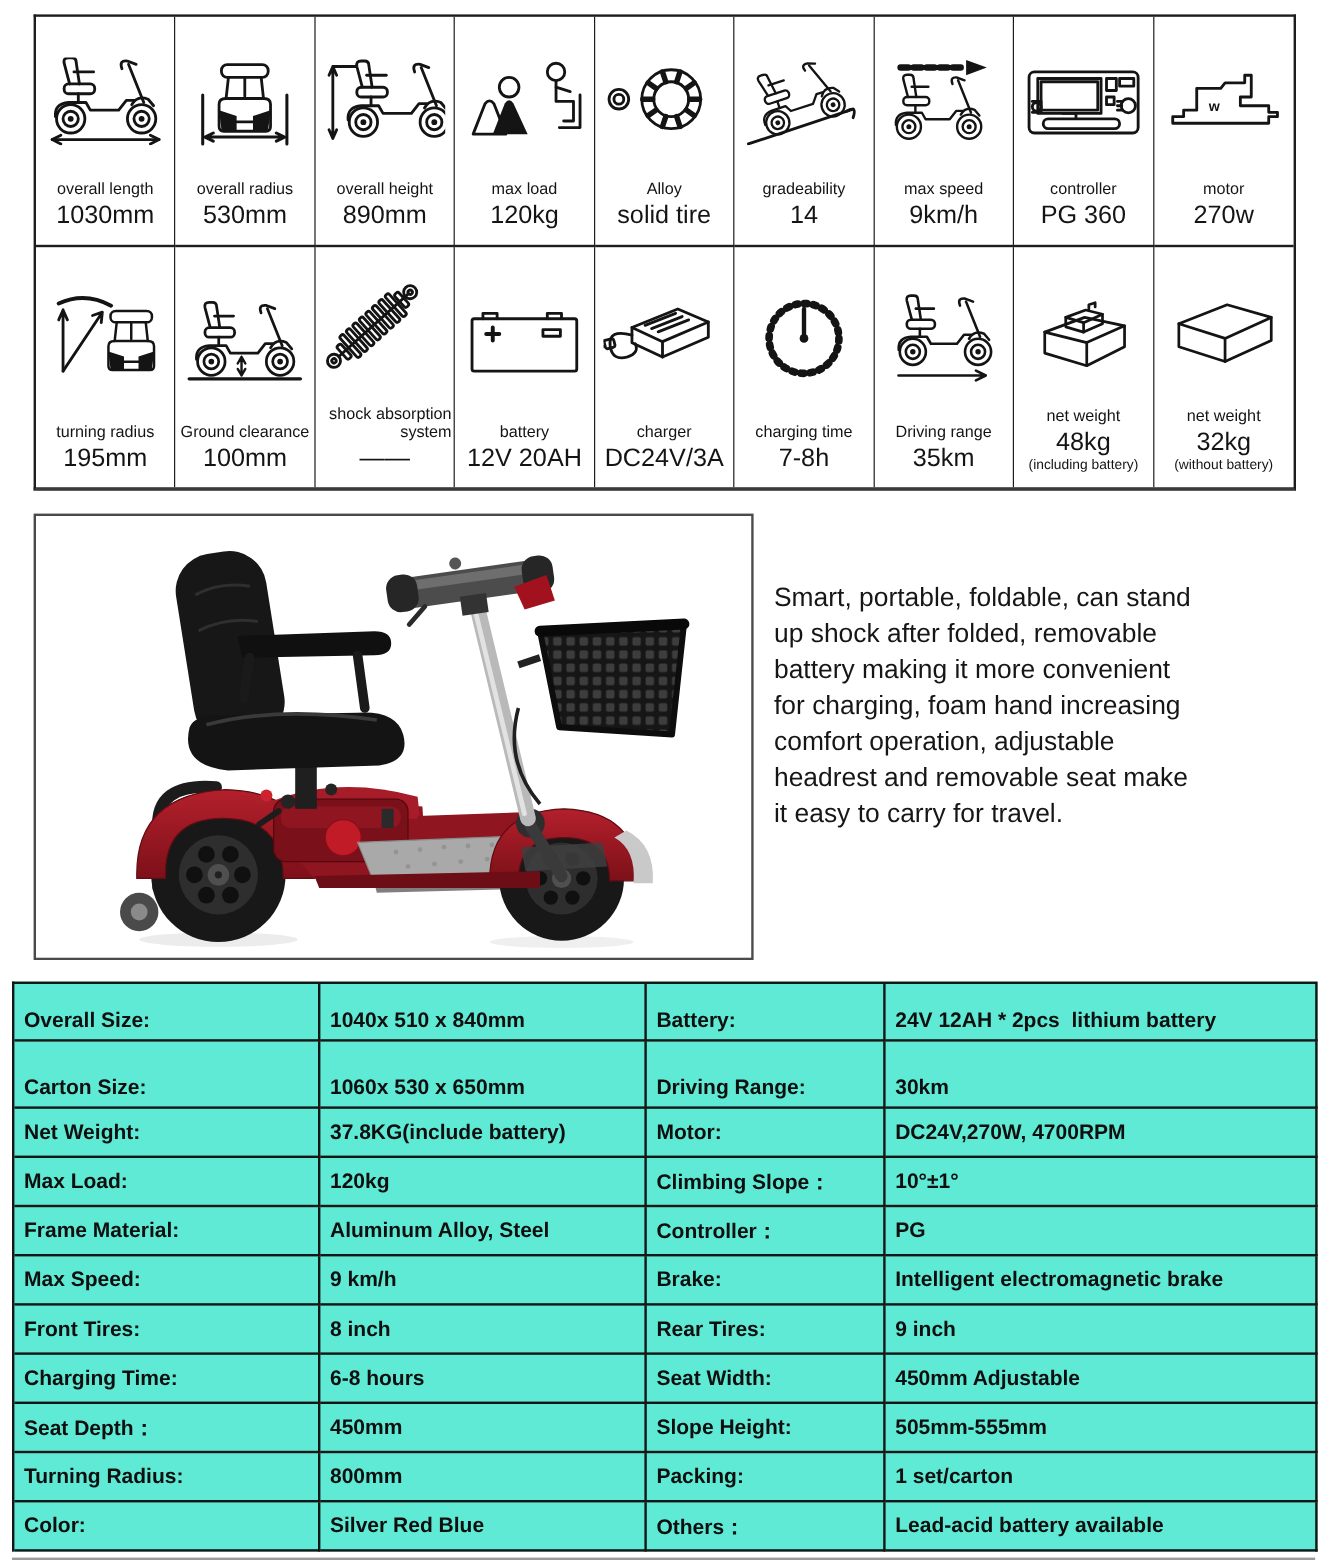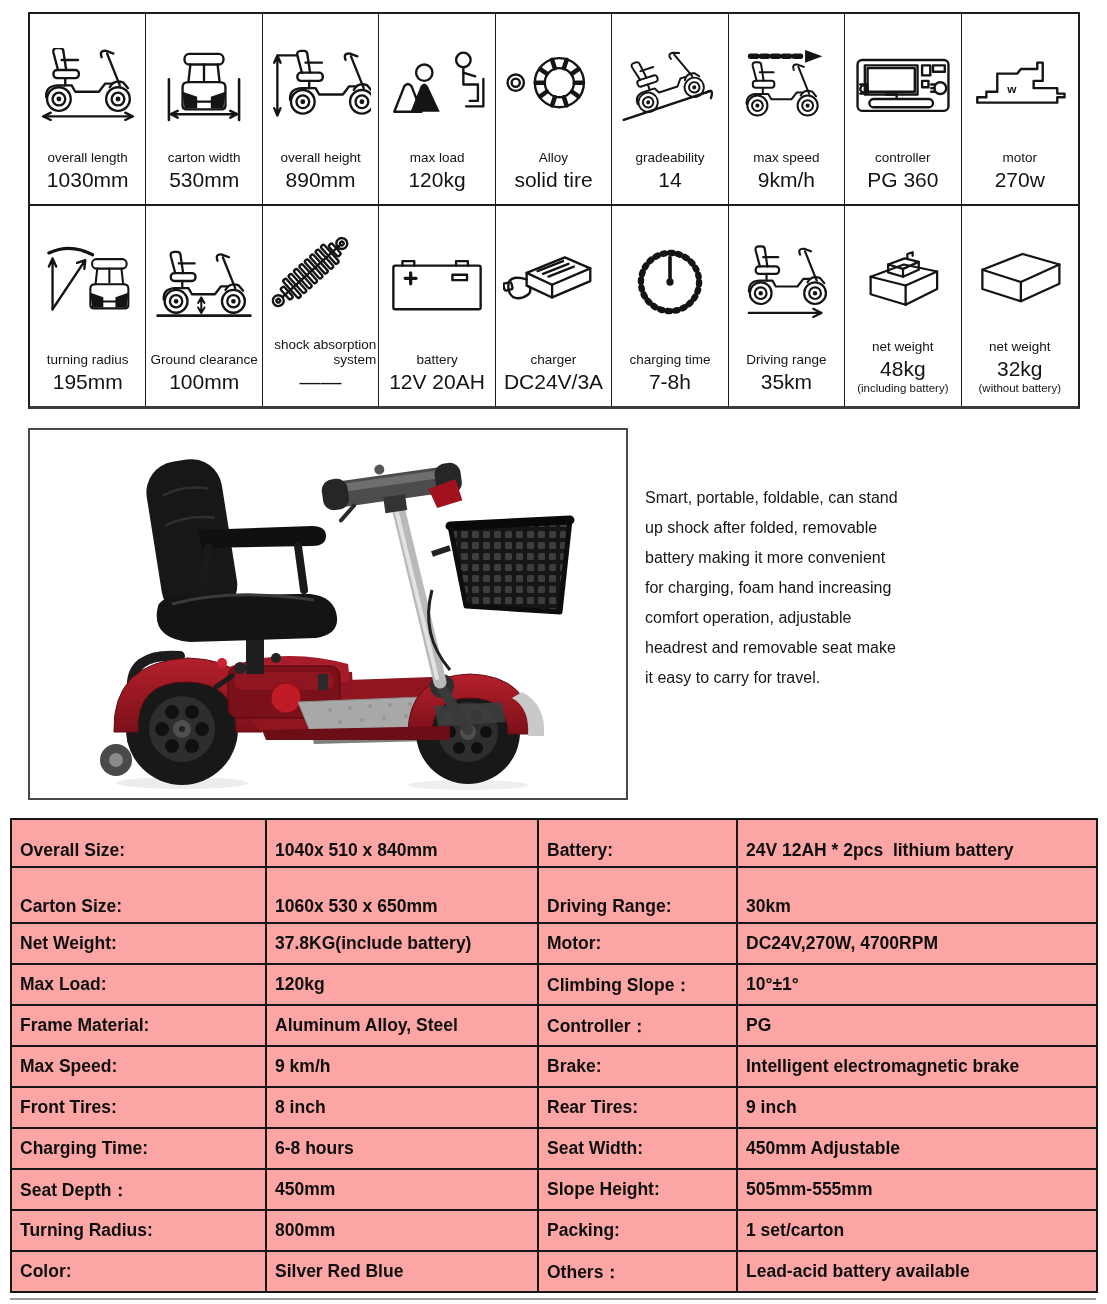--- a/index.html
+++ b/index.html
@@ -19,28 +19,28 @@
   .g-label{font-size:13.5px;line-height:1.12;text-align:right;color:#141414;}
   .g-value{font-size:21px;margin-top:3px;text-align:left;color:#141414;}
   .g-note{font-size:11.5px;margin-top:1px;text-align:center;color:#141414;}
   .ic{stroke:#141414;fill:none;stroke-width:2.6;stroke-linecap:round;stroke-linejoin:round;}
 
   
   .photo-frame{position:absolute;left:28px;top:428px;width:600px;height:372px;
                border:2px solid #4a4a4a;box-sizing:border-box;background:#fff;}
   .photo-frame svg{display:block;width:100%;height:100%;}
   .description{position:absolute;left:645px;top:483px;width:460px;
-               font-size:16px;line-height:30px;color:#161616;}
+               font-size:22px;line-height:30px;color:#161616;}
   .description div{white-space:nowrap;}
 
   
   .spec-table{position:absolute;left:10px;top:818px;width:1086px;
               display:grid;grid-template-columns:255px 272px 199px 360px;
               grid-template-rows:48px 56px repeat(9,41px);
-              border-top:2px solid #161616;border-left:2px solid #161616;background:#fca5a5;}
+              border-top:2px solid #161616;border-left:2px solid #161616;background:#5eead4;}
   .t-cell{border-right:2px solid #161616;border-bottom:2px solid #161616;
           display:flex;align-items:center;box-sizing:border-box;
           padding:0 6px 0 8px;font-weight:bold;font-size:17.5px;color:#0f0f0f;
           white-space:pre-wrap;overflow:hidden;}
   .t-cell.tall{align-items:flex-end;padding-bottom:5px;}
   .bottom-line{position:absolute;left:10px;top:1298px;width:1086px;height:1.5px;background:#9a9a9a;}
 </style>
 </head>
 <body>
 
@@ -92,21 +92,21 @@
     <div class="g-cell">
       <div class="g-icon">
           <svg class="ic" width="76" height="78" viewBox="0 0 78 80">
         <g transform="translate(9,5)">
               <use href="#sc-front"></use>
             </g>
         <path d="M3 34 L3 76 M75 34 L75 76"></path>
         <path d="M5 70 L73 70 M5 70 l7 -3.5 M5 70 l7 3.5 M73 70 l-7 -3.5 M73 70 l-7 3.5"></path>
       </svg>
         </div>
-      <div class="g-label">carton width</div>
+      <div class="g-label">overall radius</div>
       <div class="g-value">530mm</div>
     </div>
 
     <div class="g-cell">
       <div class="g-icon">
           <svg class="ic" width="100" height="73" viewBox="0 0 110 80">
         <use href="#sc-side" transform="translate(12,0)"></use>
         <path d="M7 8 L7 74 M7 8 l-3.5 8 M7 8 l3.5 8 M7 74 l-3.5 -8 M7 74 l3.5 -8 M7 8 L28 8"></path>
       </svg>
         </div>

